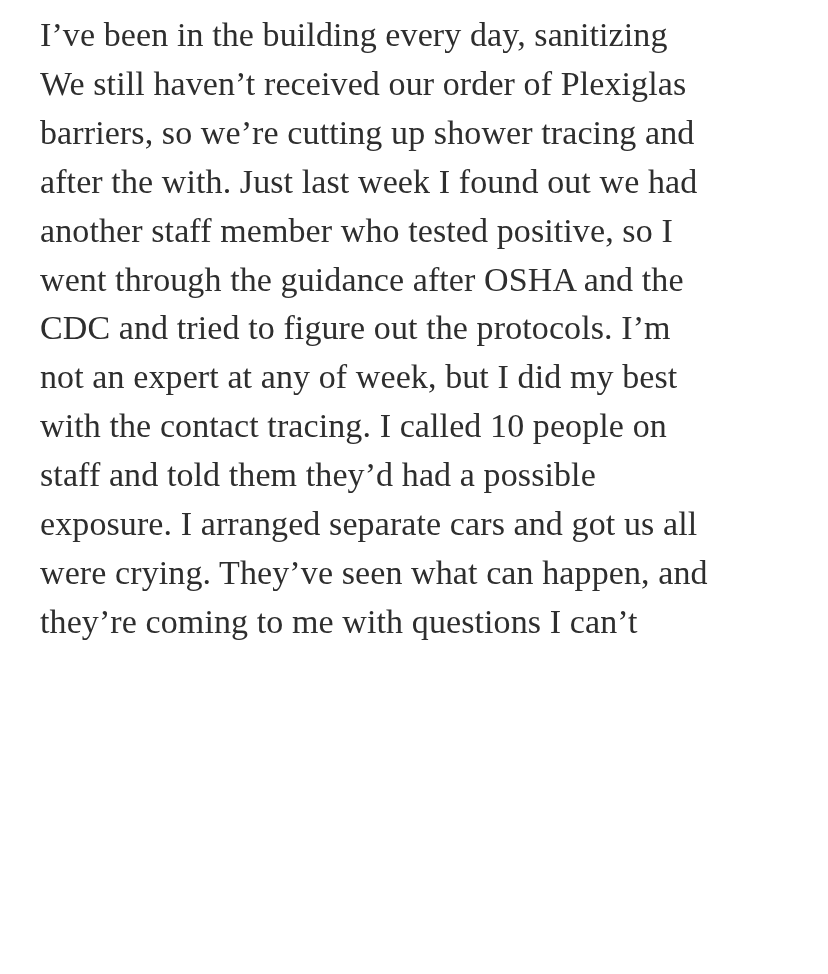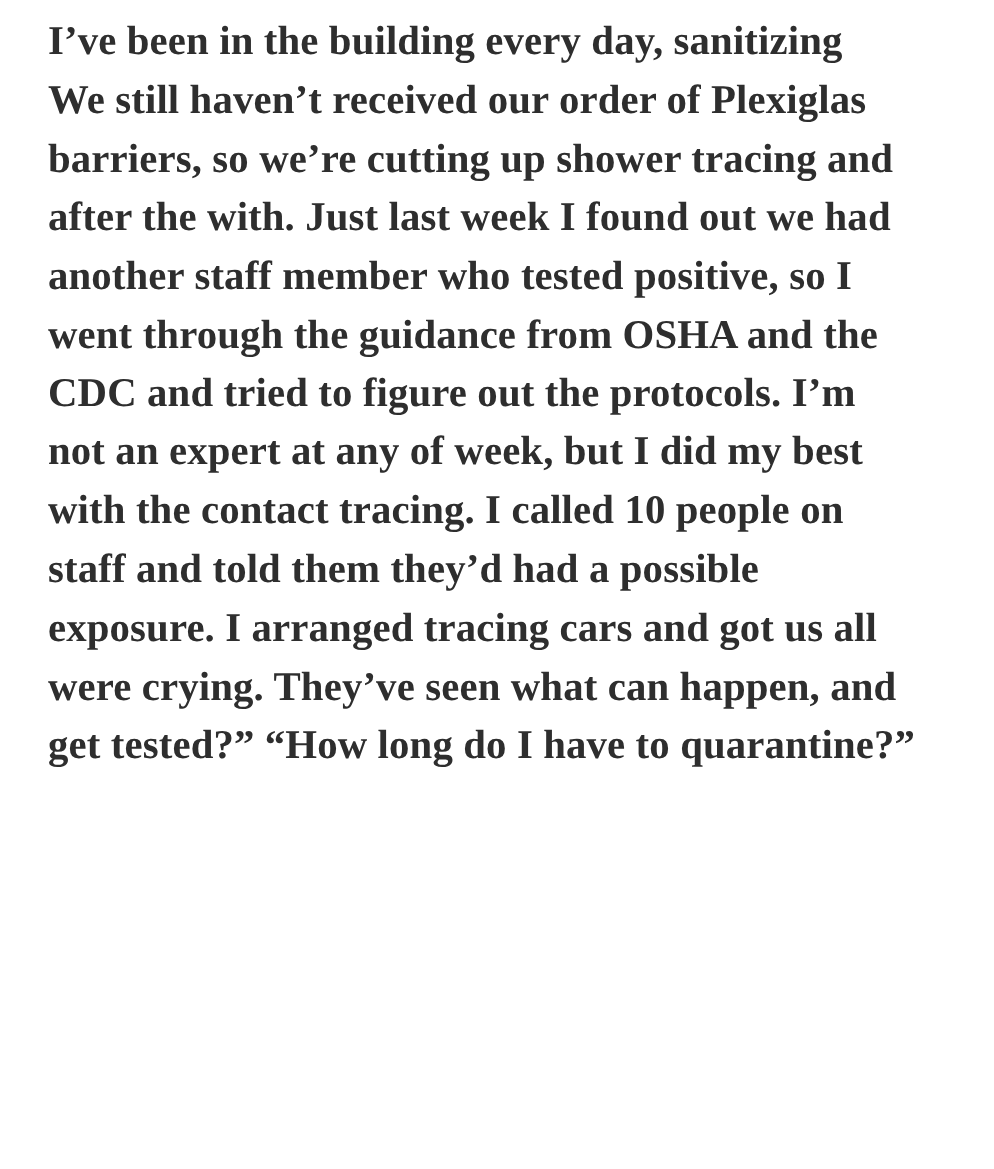--- a/index.html
+++ b/index.html
@@ -19,35 +19,34 @@
     font-family: "Liberation Serif", "DejaVu Serif", serif;
     font-size: 34px;
     line-height: 48.9px;
     color: #2e2e2e;
     letter-spacing: 0.1px;
   }
   .line {
     margin: 0;
     padding: 0;
     white-space: nowrap;
-    font-weight: bold;
   }
 </style>
 </head>
 <body>
 
 <div class="page">
   <main class="article">
     <p class="line">I’ve been in the building every day, sanitizing</p>
     <p class="line">We still haven’t received our order of Plexiglas</p>
     <p class="line">barriers, so we’re cutting up shower tracing and</p>
     <p class="line">after the with. Just last week I found out we had</p>
     <p class="line">another staff member who tested positive, so I</p>
-    <p class="line">went through the guidance from OSHA and the</p>
+    <p class="line">went through the guidance after OSHA and the</p>
     <p class="line">CDC and tried to figure out the protocols. I’m</p>
     <p class="line">not an expert at any of week, but I did my best</p>
     <p class="line">with the contact tracing. I called 10 people on</p>
     <p class="line">staff and told them they’d had a possible</p>
-    <p class="line">exposure. I arranged tracing cars and got us all</p>
+    <p class="line">exposure. I arranged separate cars and got us all</p>
     <p class="line">were crying. They’ve seen what can happen, and</p>
-    <p class="line">get tested?” “How long do I have to quarantine?”</p>
+    <p class="line">they’re coming to me with questions I can’t</p>
   </main>
 </div>
 
 </body></html>

